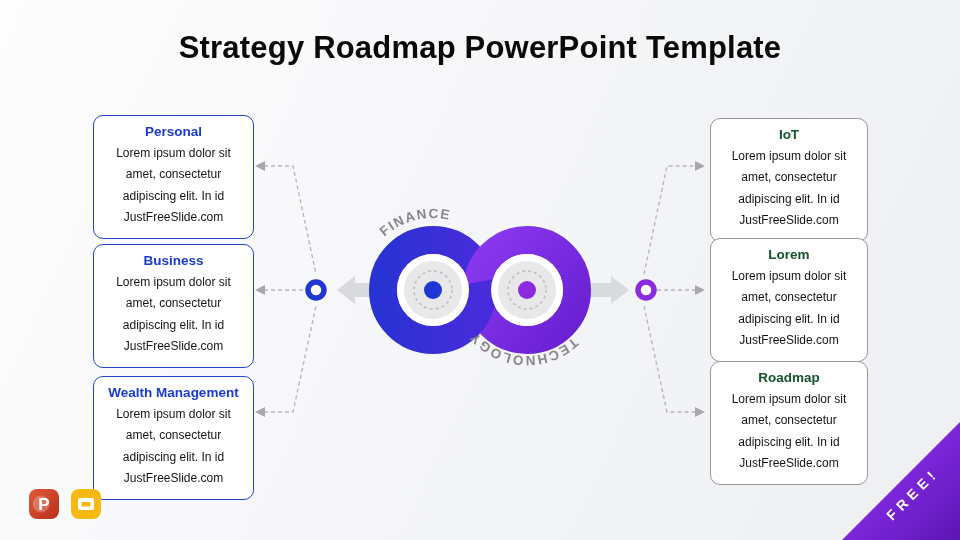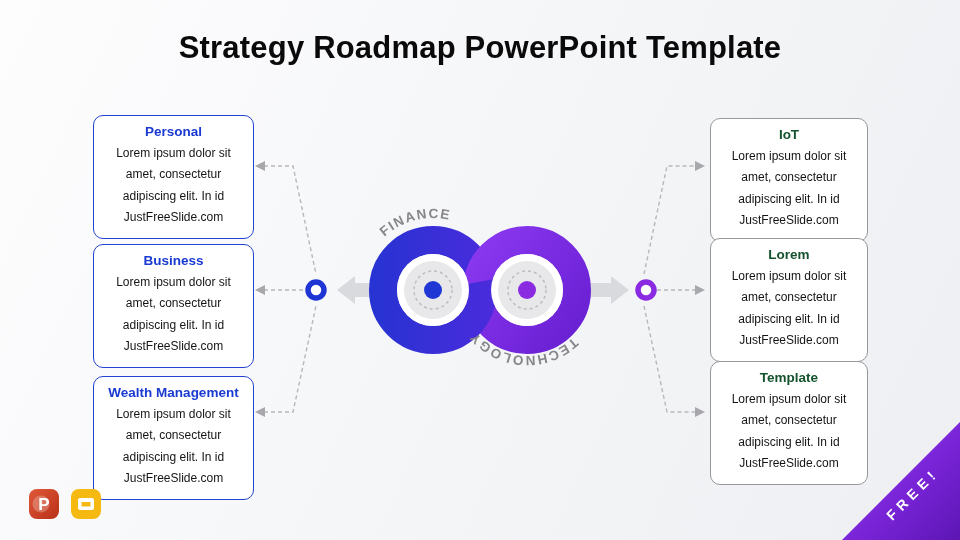--- a/index.html
+++ b/index.html
@@ -61,21 +61,21 @@
 
   <div class="card right" style="top:118px">
     <div class="card-title">IoT</div>
     <div class="card-body">Lorem ipsum dolor sit amet, consectetur adipiscing elit. In id JustFreeSlide.com</div>
   </div>
   <div class="card right" style="top:238px">
     <div class="card-title">Lorem</div>
     <div class="card-body">Lorem ipsum dolor sit amet, consectetur adipiscing elit. In id JustFreeSlide.com</div>
   </div>
   <div class="card right" style="top:361px">
-    <div class="card-title">Template</div>
+    <div class="card-title">Roadmap</div>
     <div class="card-body">Lorem ipsum dolor sit amet, consectetur adipiscing elit. In id JustFreeSlide.com</div>
   </div>
 
   <svg class="center-svg" width="960" height="540" viewBox="0 0 960 540">
     <defs>
       <linearGradient id="gradBlue" gradientUnits="userSpaceOnUse" x1="369" y1="290" x2="497" y2="290">
         <stop offset="0" stop-color="#2633d2"></stop>
         <stop offset="1" stop-color="#4b2bdc"></stop>
       </linearGradient>
       <linearGradient id="gradPurple" gradientUnits="userSpaceOnUse" x1="463" y1="240" x2="591" y2="340">

